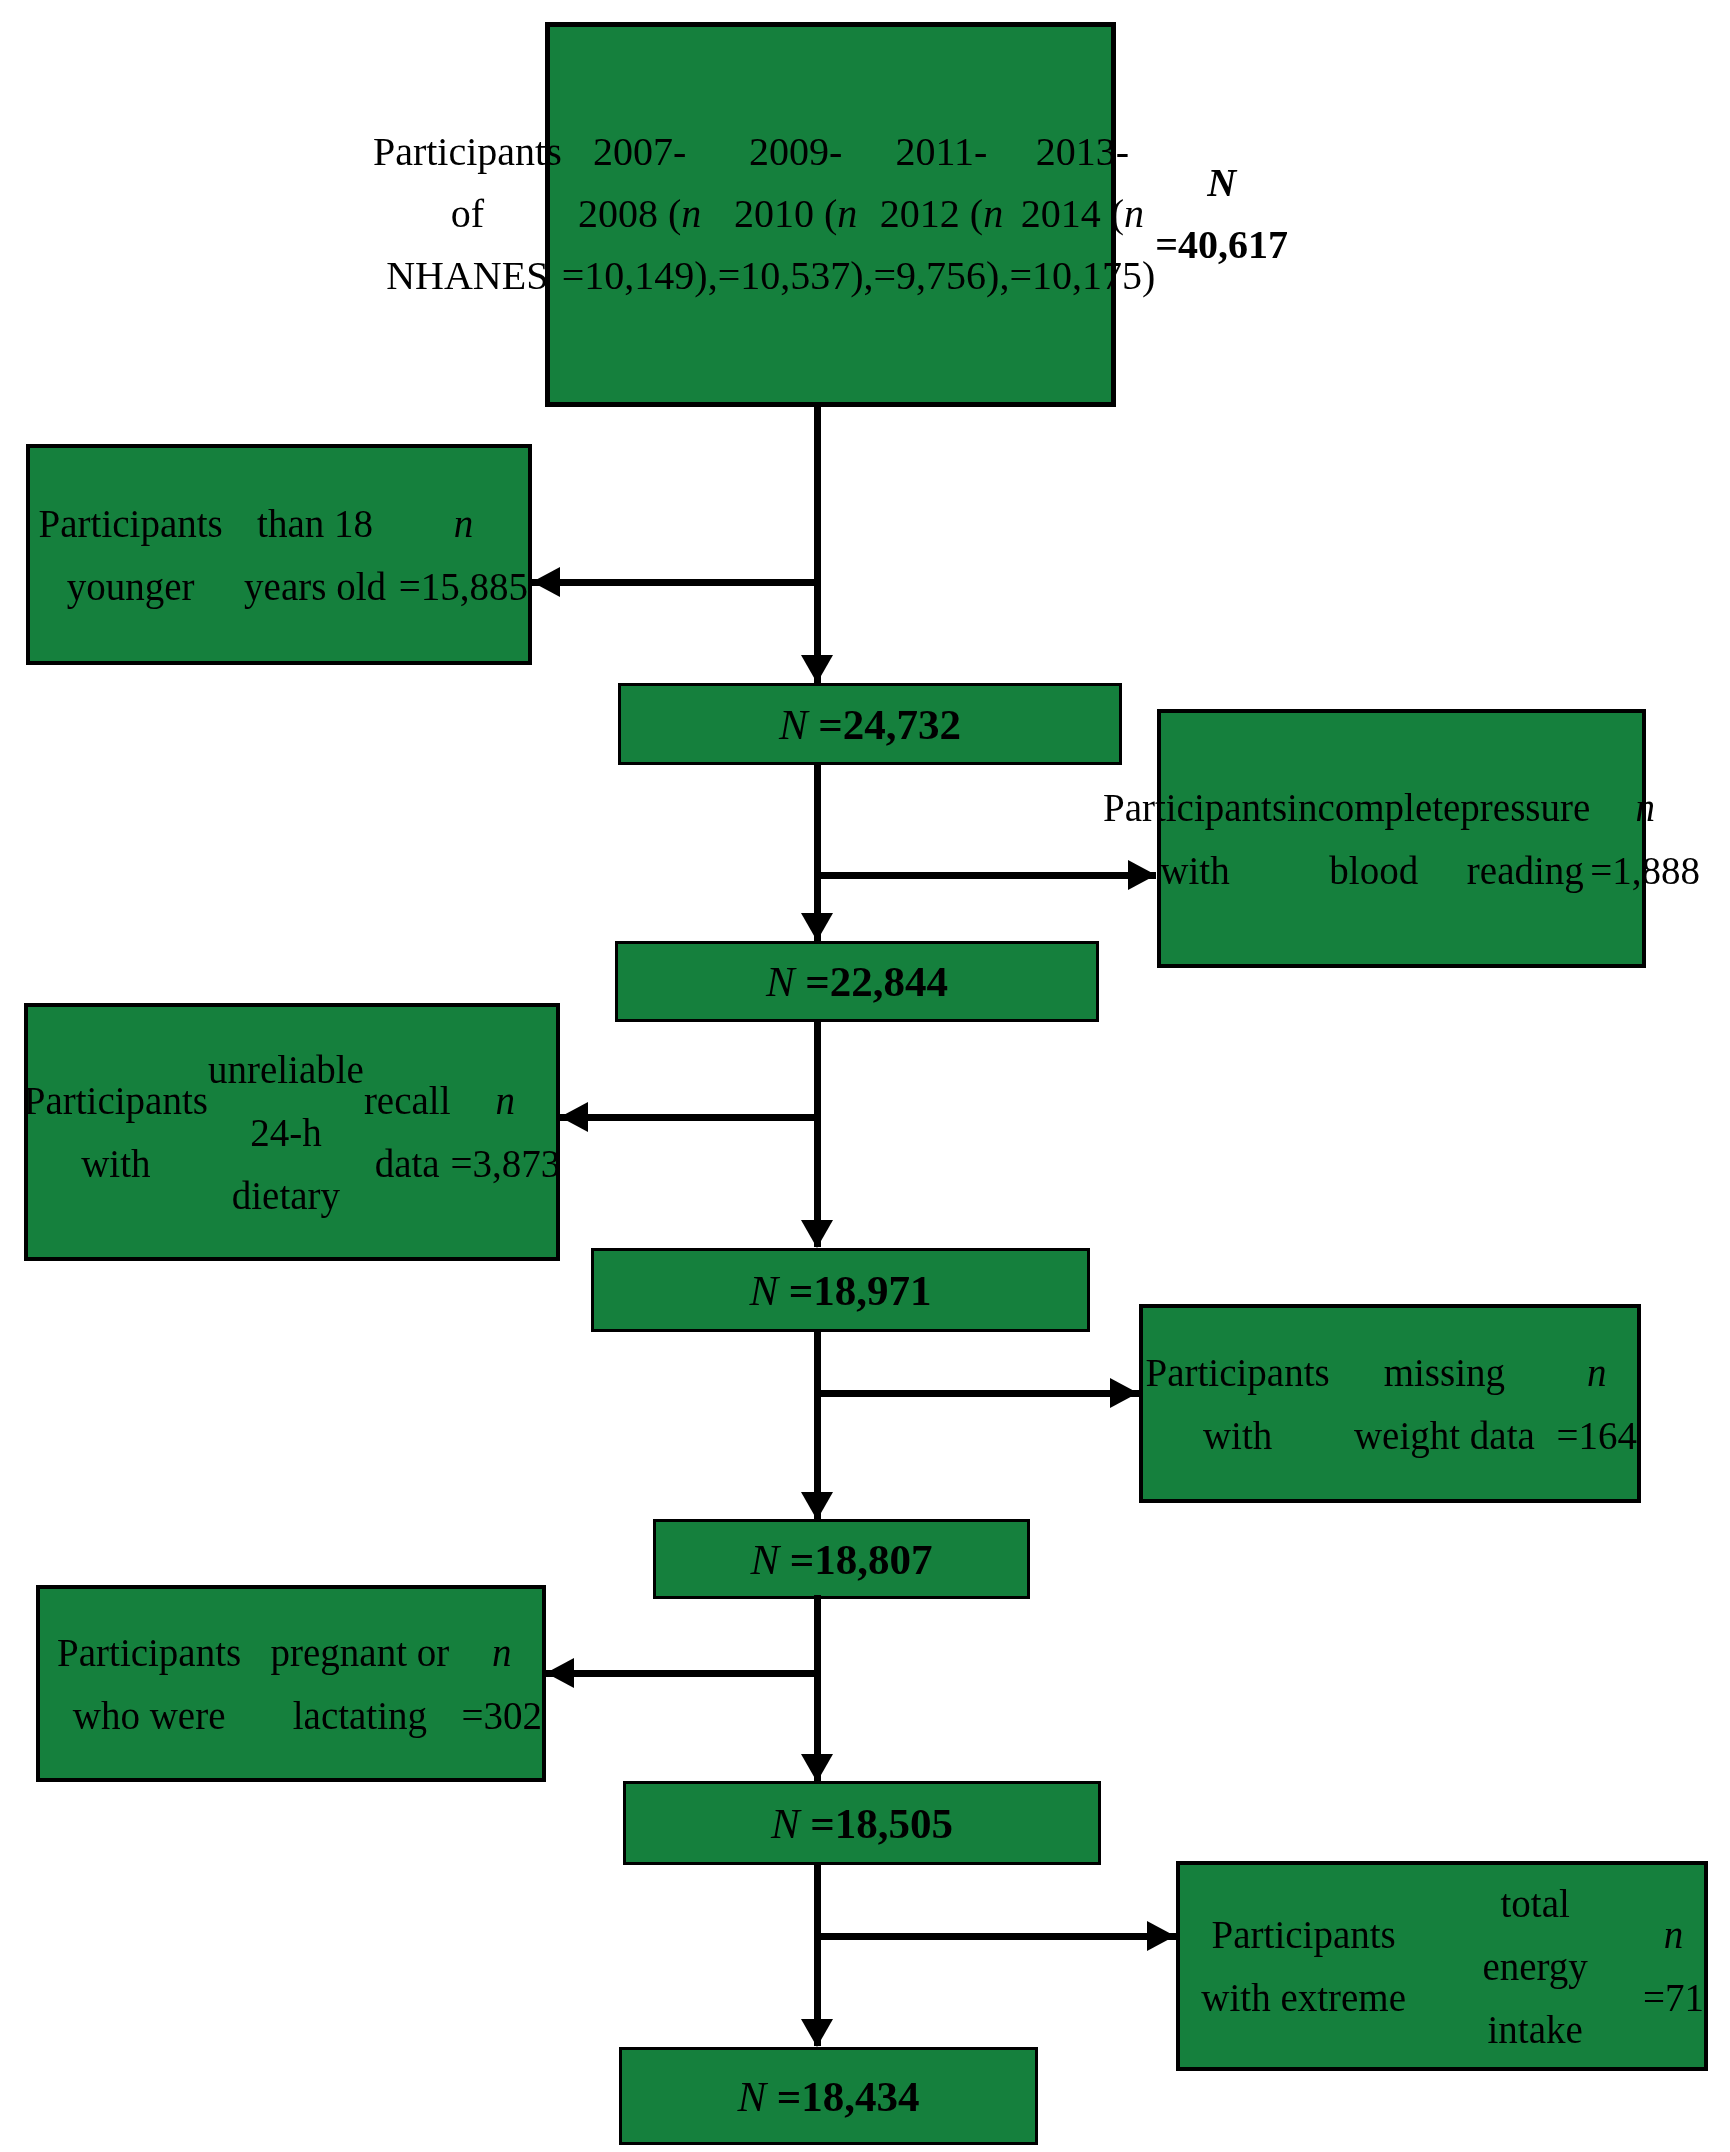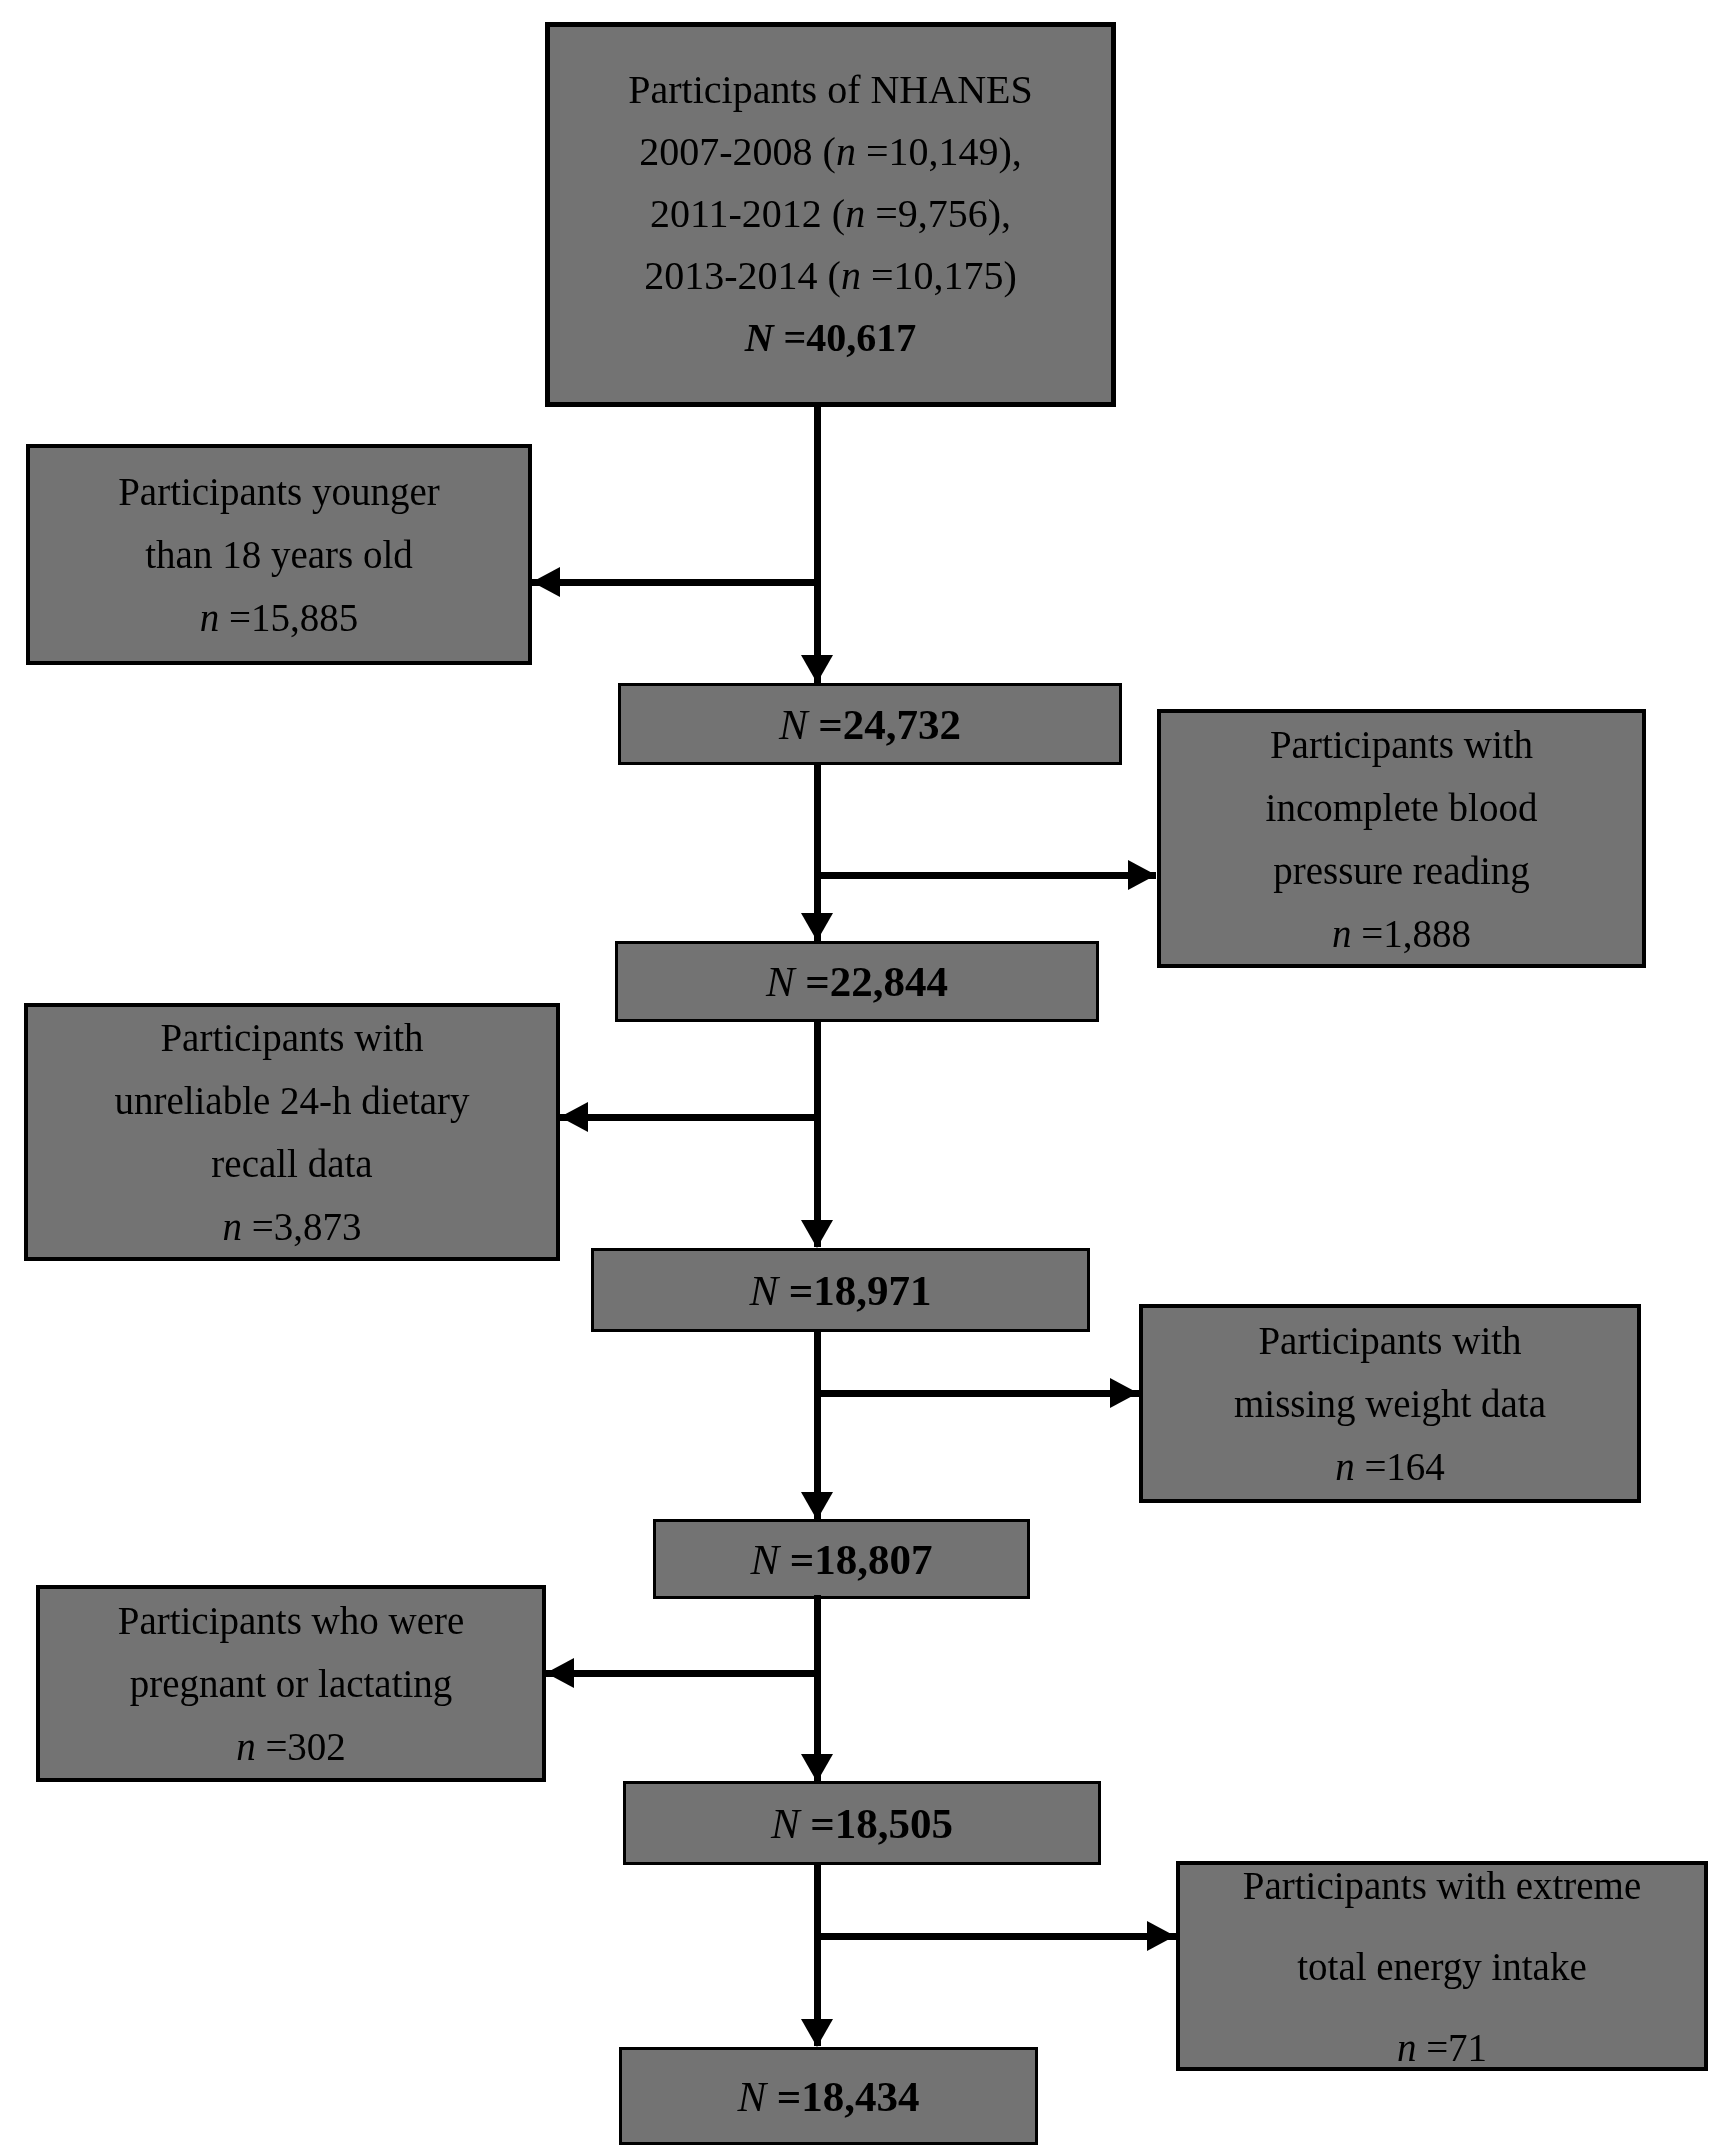--- a/index.html
+++ b/index.html
@@ -12,24 +12,24 @@
     width: 1730px;
     height: 2152px;
     background: #ffffff;
     font-family: "Liberation Serif", "DejaVu Serif", serif;
     color: #000000;
     overflow: hidden;
   }
   .box {
     position: absolute;
     box-sizing: border-box;
-    background: #737373;
+    background: #15803d;
     border: 4.3px solid #000000;
     display: flex;
-    flex-direction: column;
+    flex-direction: row;
     align-items: center;
     justify-content: center;
     text-align: center;
   }
   .box .line { display: block; }
   .topbox {
     border-width: 5.2px;
     font-size: 40px;
     line-height: 62px;
   }
@@ -79,20 +79,21 @@
   }
 </style>
 </head>
 <body>
 
 <div id="stage">
 
   <div class="box topbox" style="left:545px; top:21.6px; width:571px; height:385px;">
     <span class="line">Participants of NHANES</span>
     <span class="line"><span>2007-2008 (</span><span class="it">n</span><span> =10,149),</span></span>
+    <span class="line"><span>2009-2010 (</span><span class="it">n</span><span> =10,537),</span></span>
     <span class="line"><span>2011-2012 (</span><span class="it">n</span><span> =9,756),</span></span>
     <span class="line"><span>2013-2014 (</span><span class="it">n</span><span> =10,175)</span></span>
     <span class="line"><span class="it b">N</span><span class="b"> =40,617</span></span>
   </div>
 
   <div class="vline" style="left:814px; top:402px; height:281px;"></div>
   <div class="hline" style="left:532px; top:579px; width:285px;"></div>
   <div class="arr-left" style="left:532px; top:567px;"></div>
   <div class="arr-down" style="left:801px; top:655px;"></div>
 

